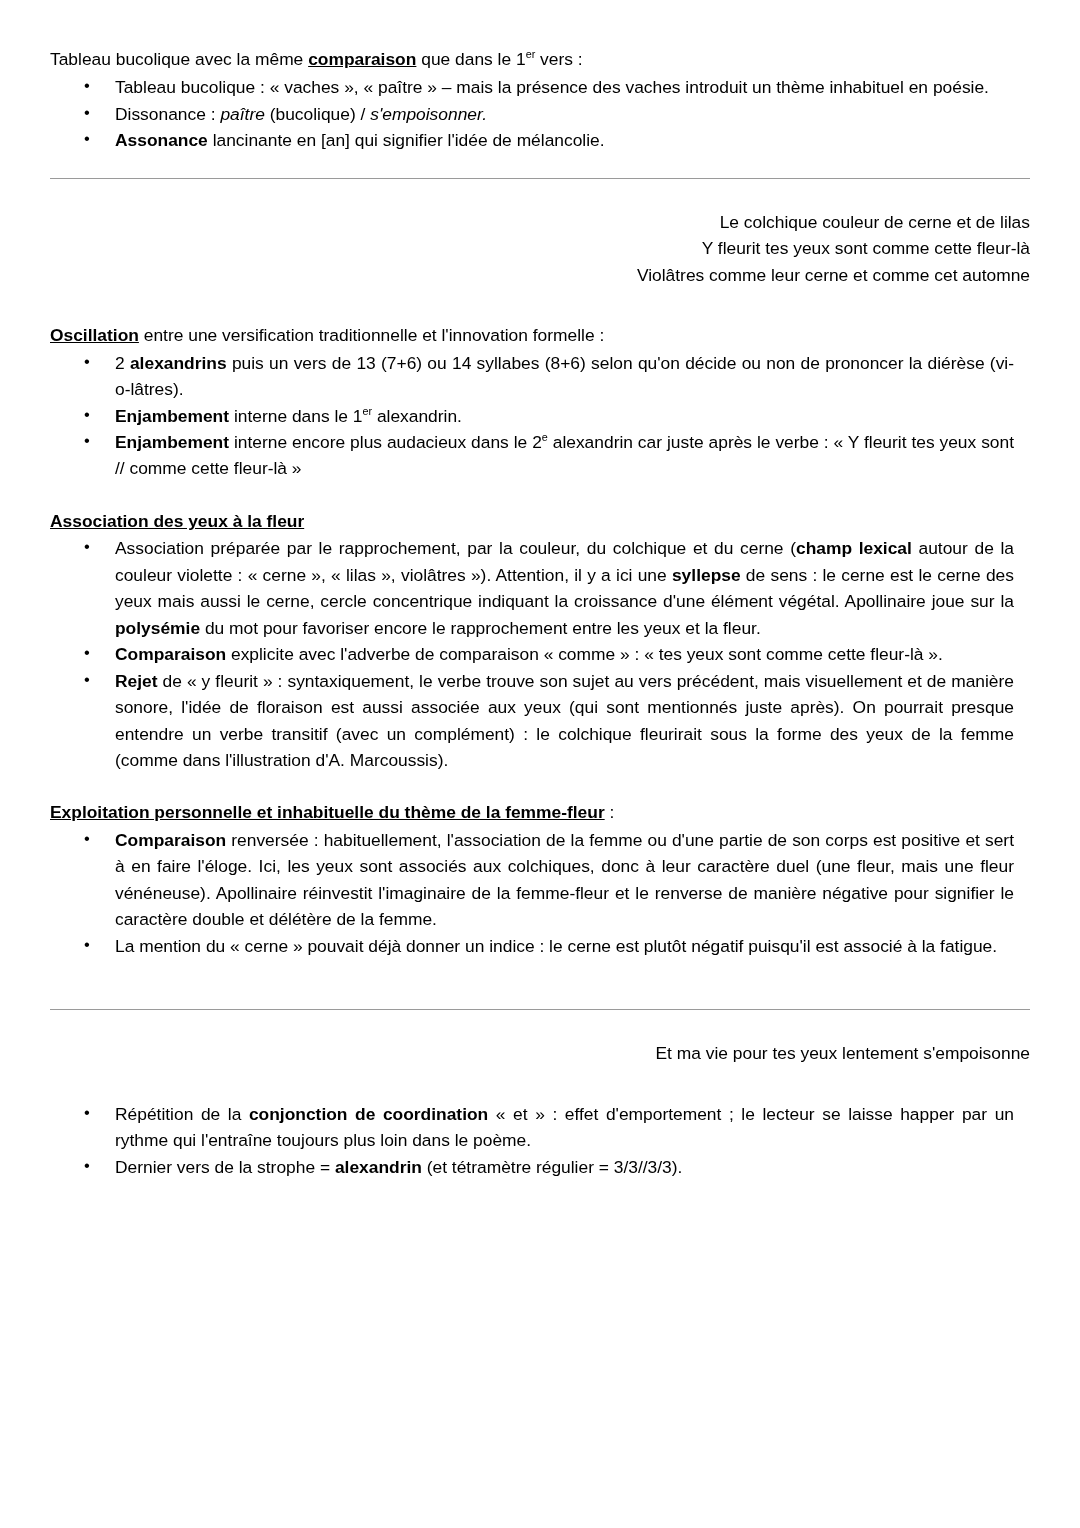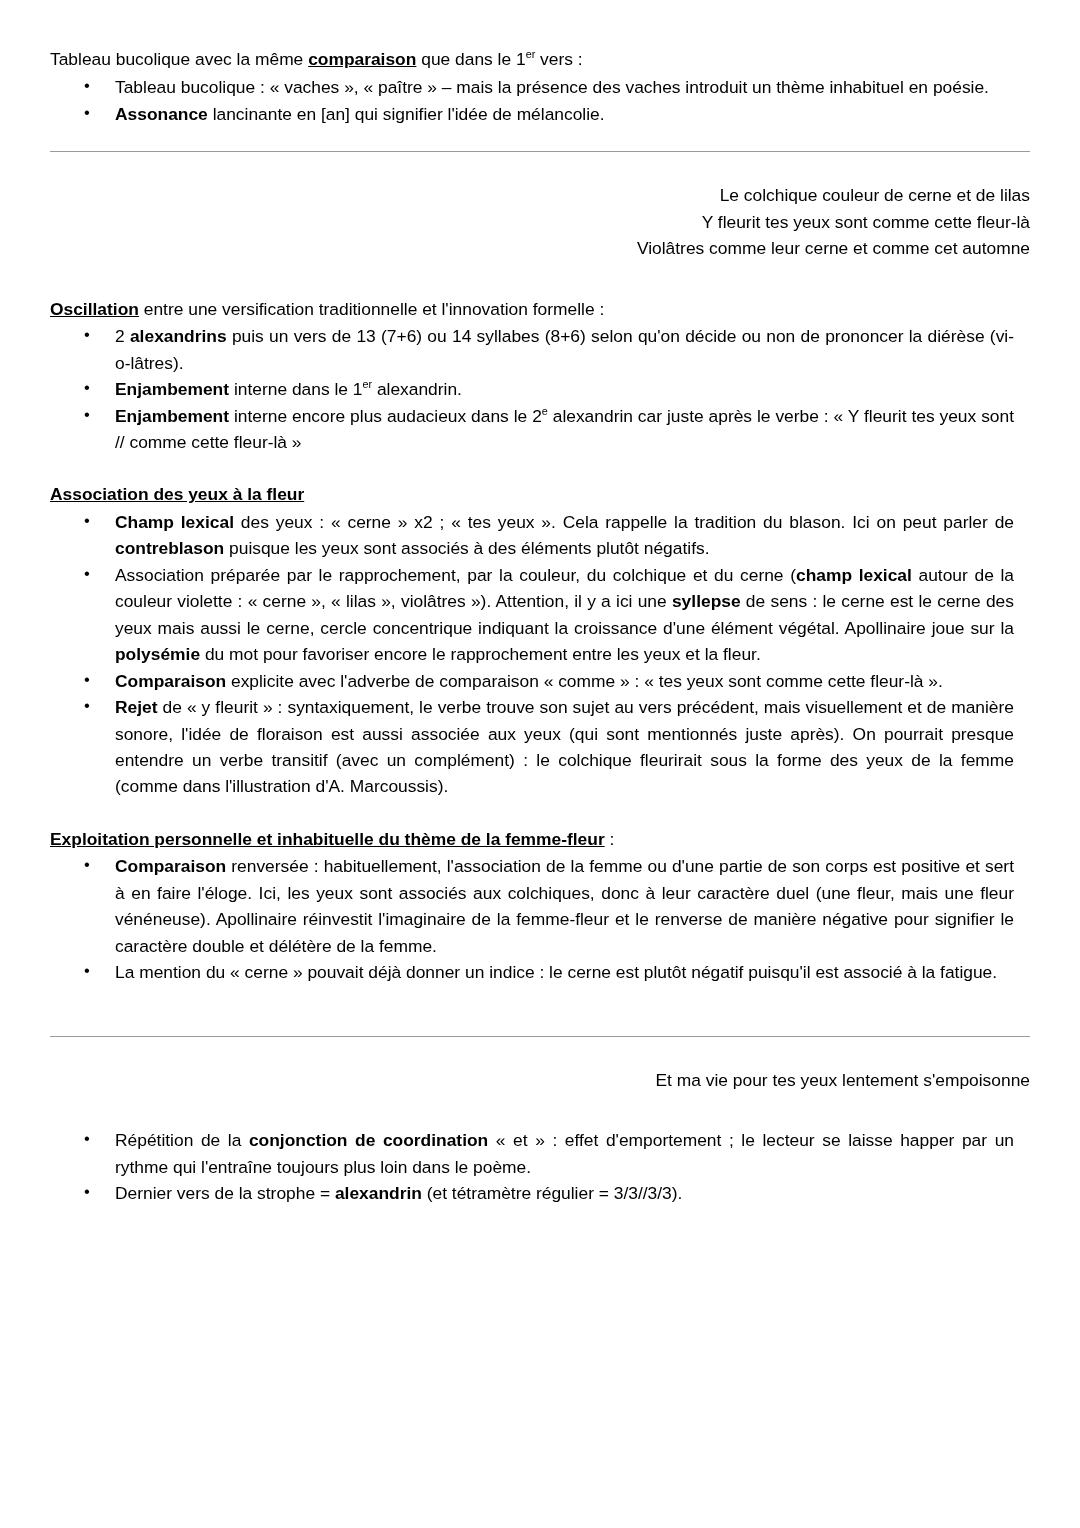--- a/index.html
+++ b/index.html
@@ -97,20 +97,23 @@
 
   <p class="lead">
     <span>Tableau bucolique avec la même </span><span class="bu">comparaison</span><span> que dans le 1</span><sup>er</sup><span> vers :</span>
   </p>
 
   <ul class="bullets left-aligned">
     <li>
       <span>Tableau bucolique : « vaches », « paître » – mais la présence des vaches introduit un thème inhabituel en poésie.</span>
     </li>
     <li>
+      <span>Dissonance : </span><i>paître</i><span> (bucolique) / </span><i>s'empoisonner.</i>
+    </li>
+    <li>
       <b>Assonance</b><span> lancinante en [an] qui signifier l'idée de mélancolie.</span>
     </li>
   </ul>
 
   <hr class="rule">
 
   <div class="stanza">
     <span class="verse">Le colchique couleur de cerne et de lilas</span>
     <span class="verse">Y fleurit tes yeux sont comme cette fleur-là</span>
     <span class="verse">Violâtres comme leur cerne et comme cet automne</span>
@@ -134,23 +137,20 @@
     </li>
   </ul>
 
   <div class="spacer-md"></div>
 
   <p class="heading-line">
     <span class="bu">Association des yeux à la fleur</span><span></span>
   </p>
 
   <ul class="bullets">
-    <li>
-      <b>Champ lexical</b><span> des yeux : « cerne » x2 ; « tes yeux ». Cela rappelle la tradition du blason. Ici on peut parler de </span><b>contreblason</b><span> puisque les yeux sont associés à des éléments plutôt négatifs.</span>
-    </li>
     <li>
       <span>Association préparée par le rapprochement, par la couleur, du colchique et du cerne (</span><b>champ lexical</b><span> autour de la couleur violette : « cerne », « lilas », violâtres »). Attention, il y a ici une </span><b>syllepse</b><span> de sens : le cerne est le cerne des yeux mais aussi le cerne, cercle concentrique indiquant la croissance d'une élément végétal. Apollinaire joue sur la </span><b>polysémie</b><span> du mot pour favoriser encore le rapprochement entre les yeux et la fleur.</span>
     </li>
     <li>
       <b>Comparaison</b><span> explicite avec l'adverbe de comparaison « comme » : « tes yeux sont comme cette fleur-là ».</span>
     </li>
     <li>
       <b>Rejet</b><span> de « y fleurit » : syntaxiquement, le verbe trouve son sujet au vers précédent, mais visuellement et de manière sonore, l'idée de floraison est aussi associée aux yeux (qui sont mentionnés juste après). On pourrait presque entendre un verbe transitif (avec un complément) : le colchique fleurirait sous la forme des yeux de la femme (comme dans l'illustration d'A. Marcoussis).</span>
     </li>
   </ul>

